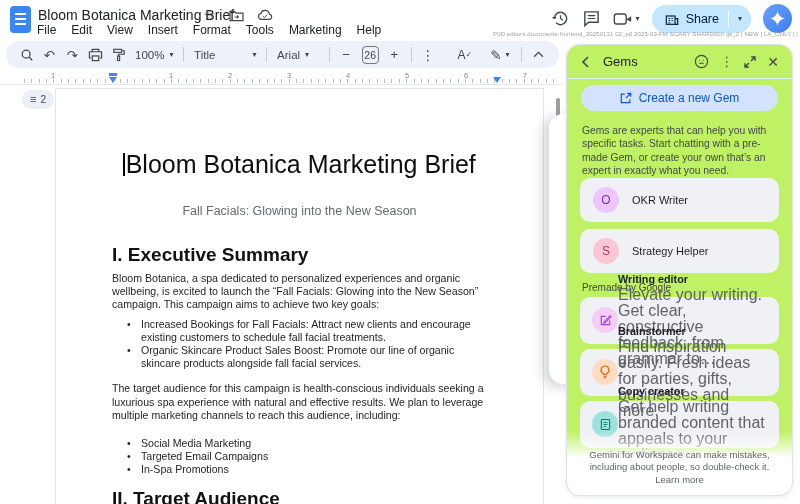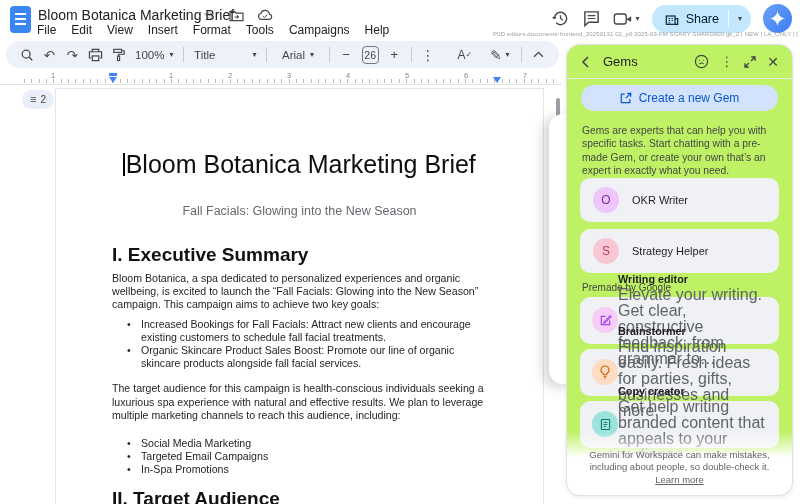--- a/index.html
+++ b/index.html
@@ -88,21 +88,21 @@
   .avatar{width:26px;height:26px;border-radius:50%;display:flex;align-items:center;justify-content:center;
     font-size:12px;flex:none}
   .gem-name{font-size:11px;color:#1f1f1f}
   .premade-row{margin:0 13px 5px;background:#f0f1f4;border-radius:10px;height:47px;display:flex;
     align-items:center;padding:0 10px 0 12px;box-sizing:border-box}
   .premade-title{font-size:10.8px;font-weight:bold;color:#1f1f1f}
   .premade-desc{font-size:16px;line-height:16px;color:#5f6368;margin-top:2px}
   .panel-footer{position:absolute;left:0;right:0;bottom:0;padding:18px 20px 9px;text-align:center;
     font-size:9.5px;line-height:12.5px;color:#5f6368;
     background:linear-gradient(rgba(255,255,255,0),#fff 42%)}
-  .panel-footer a{color:#5f6368;text-decoration:underline;cursor:pointer}
+  .panel-footer a{color:#5f6368;cursor:pointer}
 </style>
 </head>
 <body>
 
 <div class="docs-logo"></div>
 <div class="doc-title">Bloom Botanica Marketing Brief</div>
 
 <div class="title-icons">
   <span class="star">☆</span>
   <span>
@@ -119,21 +119,21 @@
   </span>
 </div>
 
 <div class="menu-row">
   <span>File</span>
   <span>Edit</span>
   <span>View</span>
   <span>Insert</span>
   <span>Format</span>
   <span>Tools</span>
-  <span>Campaigns</span>
+  <span>Marketing</span>
   <span>Help</span>
 </div>
 
 <div class="top-right">
   <span>
     <svg width="19" height="19" viewBox="0 0 20 20" fill="none" stroke="#444746" stroke-width="1.5">
       <path d="M3.5 10a6.5 6.5 0 1 1 1.9 4.6M3.5 10l-1.6-1.6M3.5 10l1.7-1.5"></path>
       <path d="M10 6.5V10l2.6 1.8" stroke-width="1.3"></path>
     </svg>
   </span>
@@ -195,21 +195,21 @@
   <span class="tb-select">
     <span>100%</span>
       <span class="caret-dn">▾</span>
   </span>
   <span class="tb-sep"></span>
   <span class="tb-select wide">
     <span>Title</span>
       <span class="caret-dn">▾</span>
   </span>
   <span class="tb-sep"></span>
-  <span class="tb-select" style="width:62px;justify-content:center">
+  <span class="tb-select" style="width:62px;justify-content:flex-start">
     <span>Arial</span>
       <span class="caret-dn">▾</span>
   </span>
   <span class="tb-sep"></span>
   <span class="tb-btn">−</span>
   <span class="size-box">26</span>
   <span class="tb-btn">+</span>
   <span class="tb-sep"></span>
   <span class="tb-btn">⋮</span>
   <span class="tb-btn" style="margin-left:14px;font-size:12px">A<span style="font-size:8px;vertical-align:-4px">✓</span></span>

